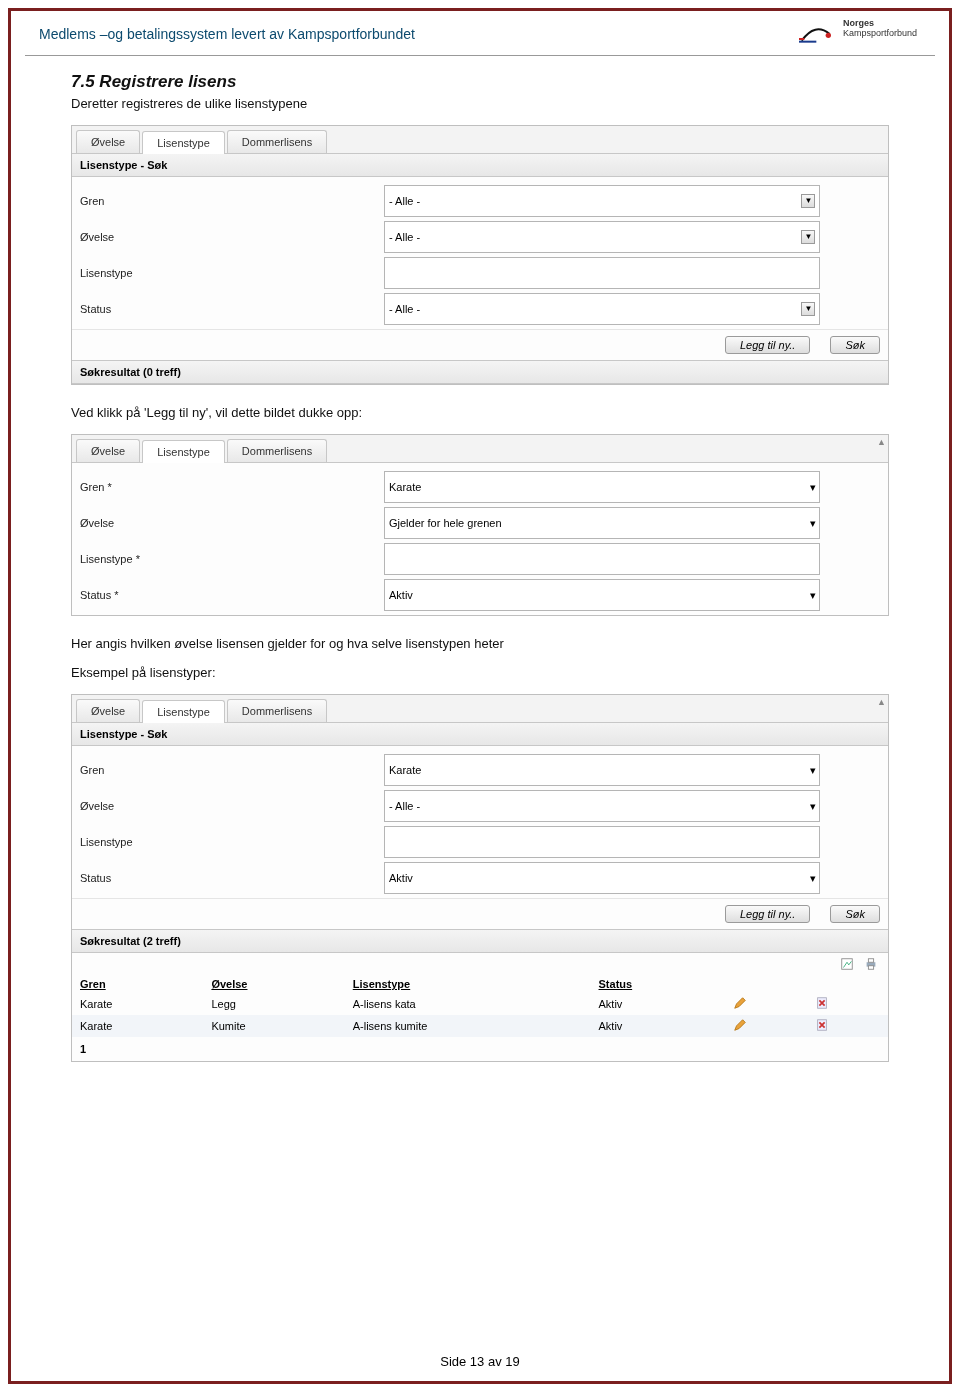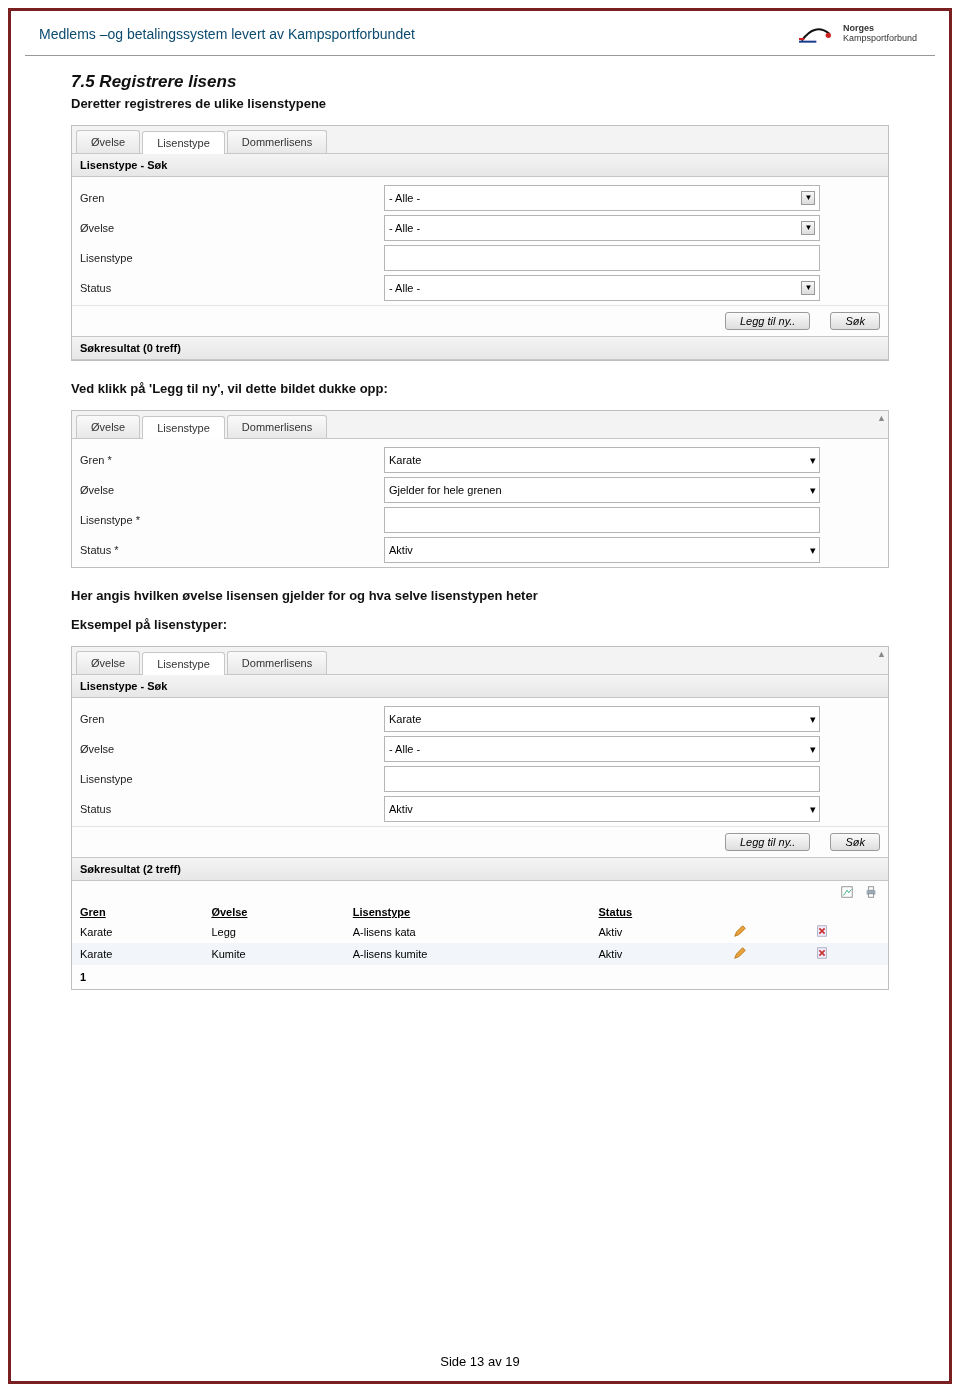--- a/index.html
+++ b/index.html
@@ -22,42 +22,41 @@
     padding: 8px 18px 6px 14px;
     border-bottom: 1px solid #999;
     margin: 0 14px 16px 14px;
   }
   .header-title {
     font-size: 14px;
     color: #0c4a6e;
   }
   .logo-area {
     display: flex;
-    align-items: center;
+    align-items: flex-start;
     gap: 8px;
   }
   .logo-svg { width: 40px; height: 30px; }
   .logo-text { font-size: 9px; line-height: 1.1; color: #333; }
   .logo-text .line1 { font-weight: bold; }
   .logo-text .line2 { }
   .content {
     padding: 0 60px 0 60px;
   }
   .section-title {
     font-size: 17px;
     font-style: italic;
     font-weight: bold;
     color: #111;
     margin-bottom: 4px;
   }
   .body-text {
     font-size: 13px;
     margin: 4px 0 14px 0;
     color: #111;
-    font-weight: bold;
   }
   .panel {
     border: 1px solid #bfbfbf;
     background: #fdfdfd;
     font-size: 11px;
     margin-bottom: 20px;
   }
   .tabs {
     display: flex;
     background: #f3f3f3;
@@ -103,21 +102,21 @@
   }
   .form-field {
     flex: 1;
     display: flex;
     align-items: center;
   }
   .select-box, .text-inp {
     width: 88%;
     border: 1px solid #b5b5b5;
     background: #fff;
-    height: 26px;
+    height: 32px;
     font-size: 11px;
     padding: 0 4px;
     display: flex;
     align-items: center;
     justify-content: space-between;
   }
   .select-arrow {
     width: 14px; height: 14px;
     border: 1px solid #9a9a9a;
     background: linear-gradient(#f8f8f8,#dcdcdc);

